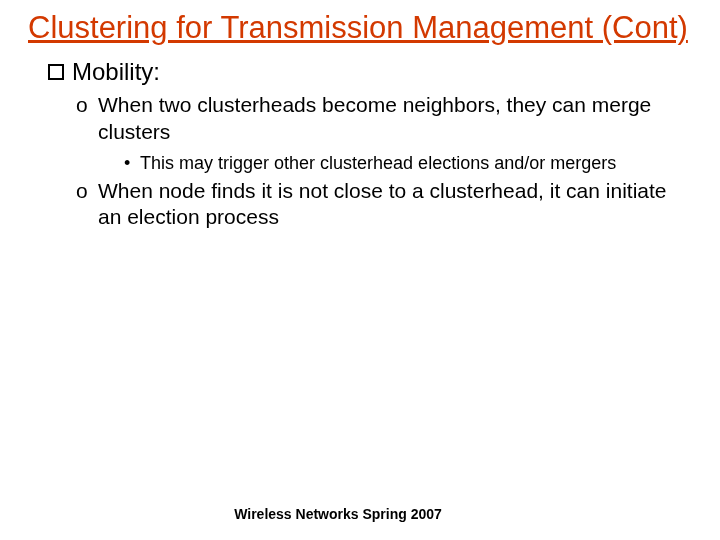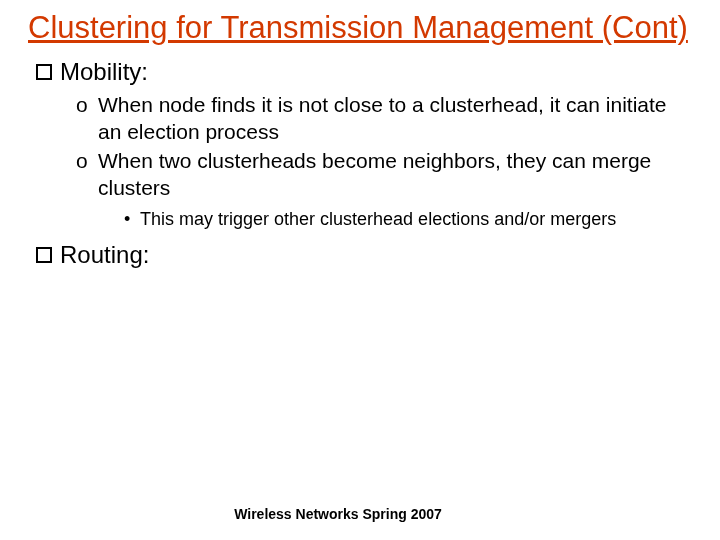--- a/index.html
+++ b/index.html
@@ -22,21 +22,21 @@
     font-size: 31px;
     line-height: 1.15;
     color: #d33900; 
     text-decoration: underline;
     margin: 0 0 12px 0;
     font-weight: 400;
   }
   .section-row {
     display: flex;
     align-items: flex-start;
-    margin: 4px 0 6px 8px;
+    margin: 4px 0 6px 20px;
   }
   .square-bullet {
     width: 16px;
     height: 16px;
     border: 2px solid #000;
     box-sizing: border-box;
     margin-top: 6px;
     flex: 0 0 auto;
   }
   .section-label {
@@ -97,28 +97,24 @@
 
 <div class="slide">
 
   <h1 class="title">Clustering for Transmission Management (Cont)</h1>
 
   <div class="section-row">
     <span class="square-bullet"></span>
     <span class="section-label">Mobility:</span>
   </div>
   <ul class="level1">
-    <li>When node finds it is not close to a clusterhead, it can initiate an election process</li>
     <li>
       <span>When two clusterheads become neighbors, they can merge clusters</span>
       <ul class="level2">
         <li>This may trigger other clusterhead elections and/or mergers</li>
       </ul>
     </li>
+    <li>When node finds it is not close to a clusterhead, it can initiate an election process</li>
   </ul>
 
-  <div class="section-row">
-    <span class="square-bullet"></span>
-    <span class="section-label">Routing:</span>
-  </div>
 
   <div class="footer">Wireless Networks Spring 2007</div>
 </div>
 
 </body></html>

